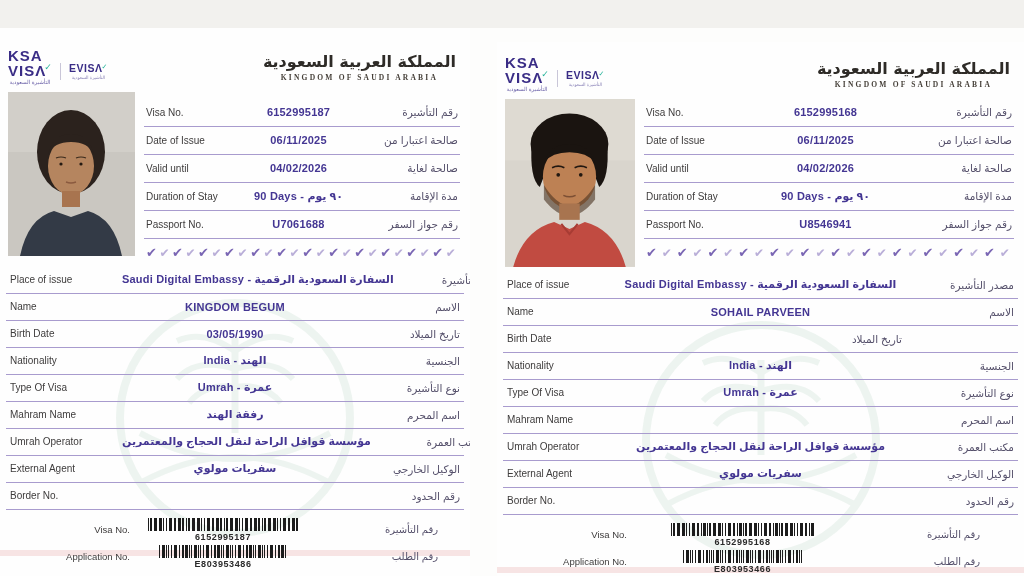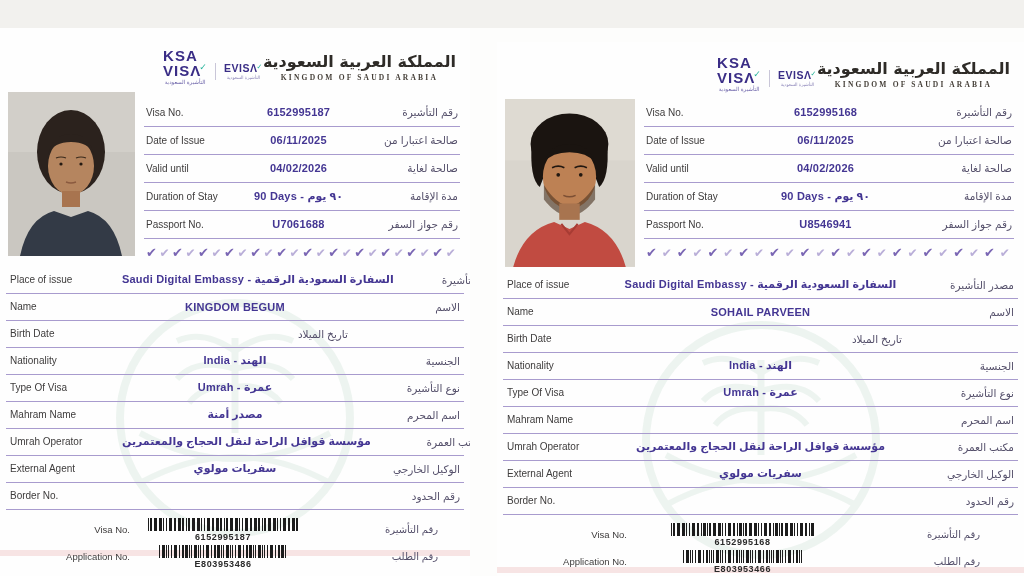--- a/index.html
+++ b/index.html
@@ -6,21 +6,21 @@
   body{
     width:1024px;height:576px;overflow:hidden;position:relative;
     background:#fdfdfc;
     font-family:"Liberation Sans","DejaVu Sans",sans-serif;
   }
   .top-band{position:absolute;top:0;left:0;width:100%;height:28px;background:#f2f1ee;}
   .doc{position:absolute;background:#fefefe;overflow:hidden;}
   #doc0{left:0;top:28px;width:470px;height:548px;}
   #doc1{left:497px;top:42px;width:527px;height:534px;}
 
-  .doc-header{display:flex;justify-content:flex-end;align-items:flex-start;padding:20px 14px 6px 8px;position:relative;z-index:2;}
+  .doc-header{display:flex;justify-content:space-between;align-items:flex-start;padding:20px 14px 6px 8px;position:relative;z-index:2;gap:37px;}
   #doc1 .doc-header{padding-top:13px;}
   .brand{display:flex;align-items:flex-start;}
   .ksa-logo{line-height:1;text-align:left;}
   .ksa-l1,.ksa-l2{font-weight:800;font-size:15px;color:#3a2d86;letter-spacing:1px;}
   .ksa-l2 .tick{color:#25b39a;font-size:9px;vertical-align:top;letter-spacing:0;margin-left:-2px;}
   .ksa-ar{font-size:5.5px;color:#6a61a8;margin-top:2px;text-align:center;width:44px;}
   .evisa{border-left:1px solid #c9c6d8;margin-left:8px;padding-left:8px;margin-top:15px;line-height:1;text-align:center;}
   .evisa-txt{font-weight:800;font-size:10.5px;color:#3a2d86;letter-spacing:.5px;}
   .evisa-txt .tick{color:#25b39a;font-size:7px;vertical-align:top;margin-left:-1px;}
   .evisa-sub{font-size:4.5px;color:#8b84b8;margin-top:2px;}
@@ -169,35 +169,36 @@
         <span class="fval" dir="auto">Saudi Digital Embassy - السفارة السعودية الرقمية</span>
         <span class="far" dir="rtl">مصدر التأشيرة</span>
       </div>
       <div class="frow det">
         <span class="flbl">Name</span>
         <span class="fval" dir="auto">KINGDOM BEGUM</span>
         <span class="far" dir="rtl">الاسم</span>
       </div>
       <div class="frow det">
         <span class="flbl">Birth Date</span>
+        <span class="fval" dir="auto">03/05/1990</span>
         <span class="far" dir="rtl">تاريخ الميلاد</span>
       </div>
       <div class="frow det">
         <span class="flbl">Nationality</span>
         <span class="fval" dir="auto">India - الهند</span>
         <span class="far" dir="rtl">الجنسية</span>
       </div>
       <div class="frow det">
         <span class="flbl">Type Of Visa</span>
         <span class="fval" dir="auto">Umrah - عمرة</span>
         <span class="far" dir="rtl">نوع التأشيرة</span>
       </div>
       <div class="frow det">
         <span class="flbl">Mahram Name</span>
-        <span class="fval" dir="auto">مصدر أمنة</span>
+        <span class="fval" dir="auto">رفقة الهند</span>
         <span class="far" dir="rtl">اسم المحرم</span>
       </div>
       <div class="frow det">
         <span class="flbl">Umrah Operator</span>
         <span class="fval" dir="auto">مؤسسة قوافل الراحة لنقل الحجاج والمعتمرين</span>
         <span class="far" dir="rtl">مكتب العمرة</span>
       </div>
       <div class="frow det">
         <span class="flbl">External Agent</span>
         <span class="fval" dir="auto">سفريات مولوي</span>

